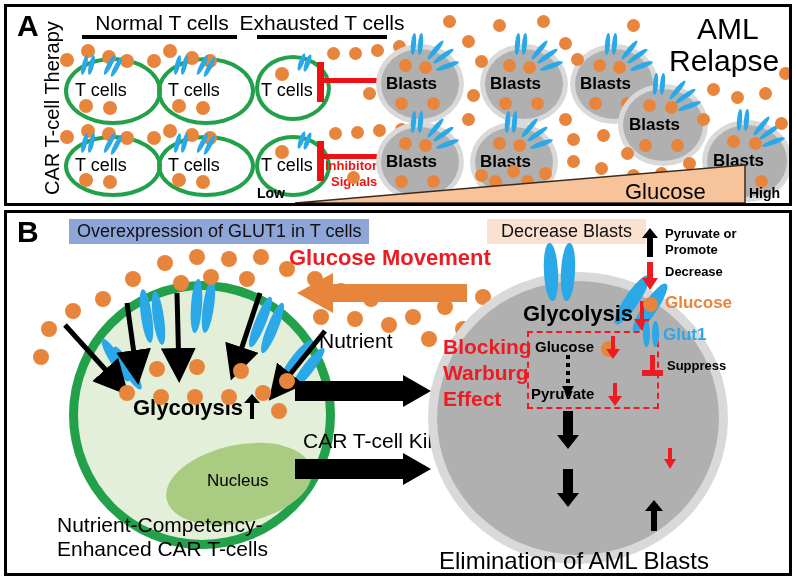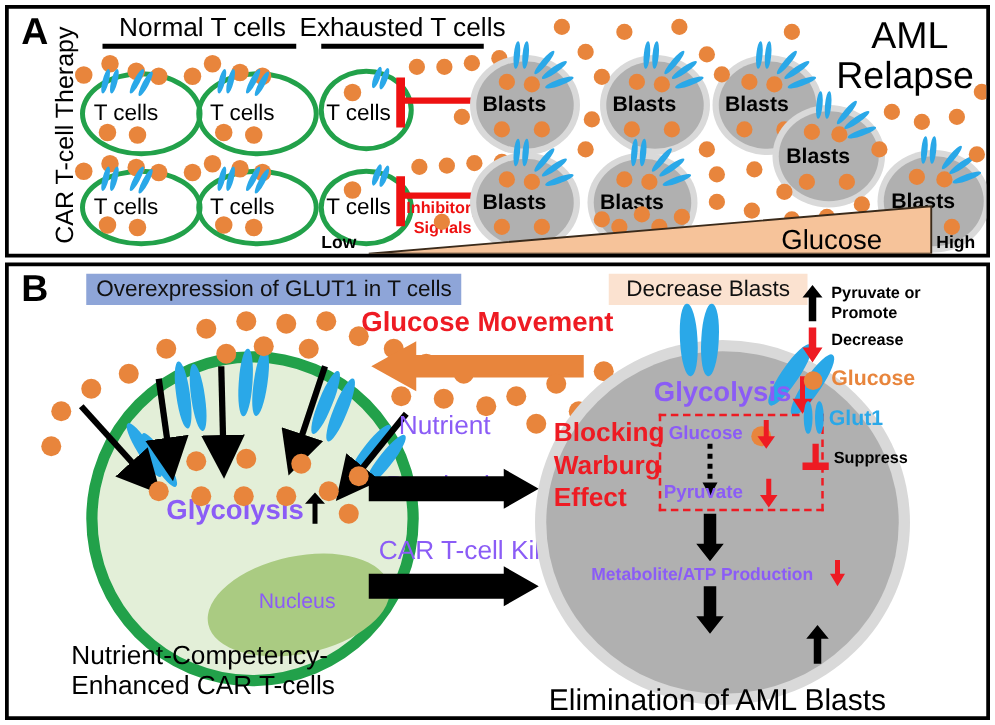--- a/index.html
+++ b/index.html
@@ -19,21 +19,21 @@
   .blast-lbl{position:absolute;font-size:17px;font-weight:bold;color:#000;white-space:nowrap;}
   .glu{position:absolute;border-radius:50%;background:#e8853c;}
   .glut{position:absolute;background:#2aa8e8;border-radius:48%;}
   .redbar{position:absolute;background:#ee1111;}
   .inhib{position:absolute;font-size:13px;font-weight:bold;color:#ee1111;line-height:1.05;white-space:nowrap;}
   .aml{position:absolute;font-size:30px;color:#000;line-height:1.05;text-align:center;white-space:nowrap;}
   .lowhigh{position:absolute;font-size:14px;font-weight:bold;color:#000;}
   .gluclabel{position:absolute;font-size:22px;color:#000;}
   .banner{position:absolute;font-size:18px;color:#111;white-space:nowrap;padding:2px 8px;box-sizing:border-box;}
   .redtxt{position:absolute;color:#ee1b23;font-weight:bold;white-space:nowrap;}
-  .blk{position:absolute;color:#8b5cf6;white-space:nowrap;}
+  .blk{position:absolute;color:#000000;white-space:nowrap;}
   .legtxt{position:absolute;font-size:13px;font-weight:bold;color:#000;line-height:1.08;white-space:nowrap;}
   .legglu{position:absolute;font-size:17px;font-weight:bold;color:#e8853c;white-space:nowrap;}
   .leggt{position:absolute;font-size:17px;font-weight:bold;color:#2aa8e8;white-space:nowrap;}
   .dashbox{position:absolute;border:2.5px dashed #ee1b23;box-sizing:border-box;}
   .caption{position:absolute;font-size:21px;color:#000;text-align:center;white-space:nowrap;}
   svg{position:absolute;overflow:visible;pointer-events:none;}
 </style>
 </head>
 <body>
 
@@ -377,21 +377,20 @@
       <polygon points="3,31 15,31 9,42" fill="#000"></polygon>
     </svg>
     <div class="blk" style="left:524px;top:172px;font-size:15px;font-weight:bold;">Pyruvate</div>
     <svg width="22" height="26" style="left:600px;top:169px;">
       <path d="M6,1 L6,14 L1,14 L8,24 L15,14 L10,14 L10,1 Z" fill="#ee1b23"></path>
     </svg>
 
     <svg width="26" height="40" style="left:550px;top:198px;">
       <polygon points="6,0 16,0 16,24 22,24 11,38 0,24 6,24" fill="#000"></polygon>
     </svg>
-    <div class="blk" style="left:466px;top:238px;font-size:14px;font-weight:bold;">Metabolite/ATP Production</div>
     <svg width="20" height="24" style="left:656px;top:234px;">
       <path d="M5,1 L5,12 L1,12 L7,22 L13,12 L9,12 L9,1 Z" fill="#ee1b23"></path>
     </svg>
     <svg width="26" height="40" style="left:550px;top:256px;">
       <polygon points="6,0 16,0 16,24 22,24 11,38 0,24 6,24" fill="#000"></polygon>
     </svg>
     <svg width="28" height="34" style="left:636px;top:286px;">
       <path d="M8,32 L8,12 L2,12 L11,1 L20,12 L14,12 L14,32 Z" fill="#000"></path>
     </svg>
 

